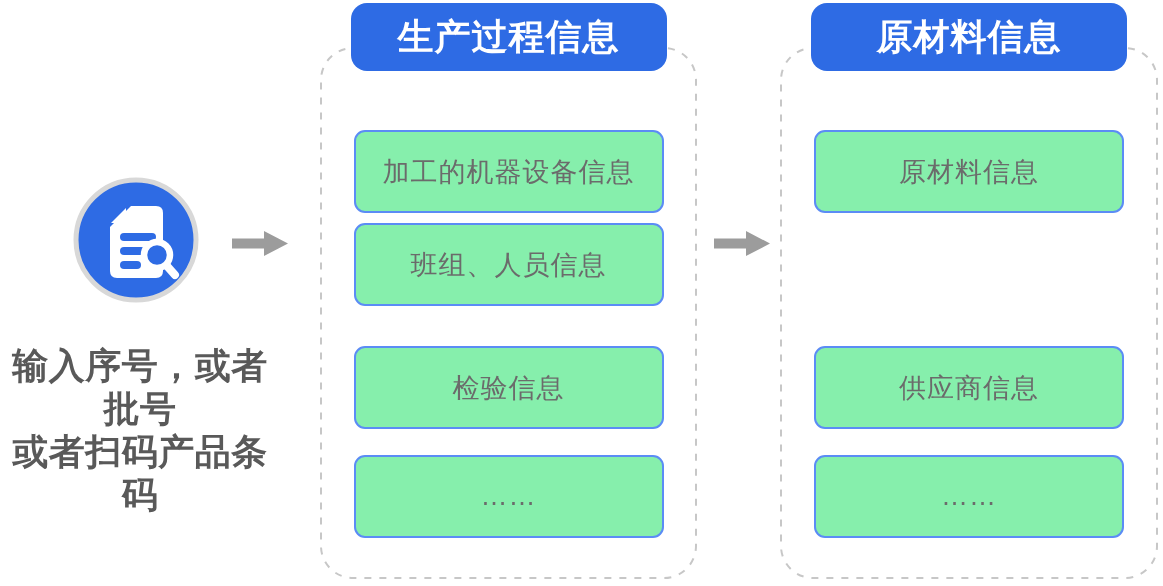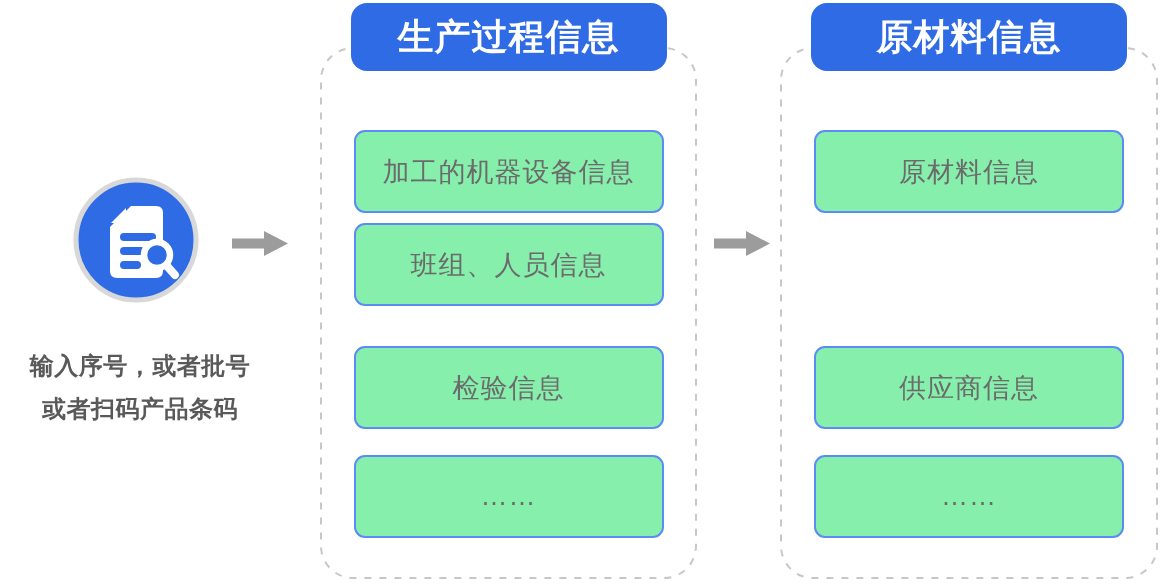--- a/index.html
+++ b/index.html
@@ -13,21 +13,21 @@
   
   .icon-circle { position: absolute; left: 72px; top: 176px; width: 128px; height: 128px; }
   .ic-bg   { fill: var(--accent_blue, #2e6be4); stroke: var(--ring_gray, #d8d8d8); stroke-width: 5; }
   .ic-doc  { fill: #ffffff; }
   .ic-line { fill: var(--accent_blue, #2e6be4); }
   .ic-lens { fill: var(--accent_blue, #2e6be4); stroke: #ffffff; stroke-width: 6.5; }
   .ic-handle { stroke: #ffffff; stroke-width: 8; stroke-linecap: round; }
 
   .caption {
     position: absolute; left: 0; top: 344px; width: 280px;
-    text-align: center; font-weight: bold; font-size: 24px;
+    text-align: center; font-weight: bold; font-size: 36px;
     line-height: 43px; color: var(--text_gray, #595959);
     letter-spacing: 0.5px;
   }
 
   
   .arrow { position: absolute; top: 229px; }
   .arrow-1 { left: 232px; }
   .arrow-2 { left: 714px; }
   .arrow path { fill: var(--arrow_gray, #9c9c9c); }
 

